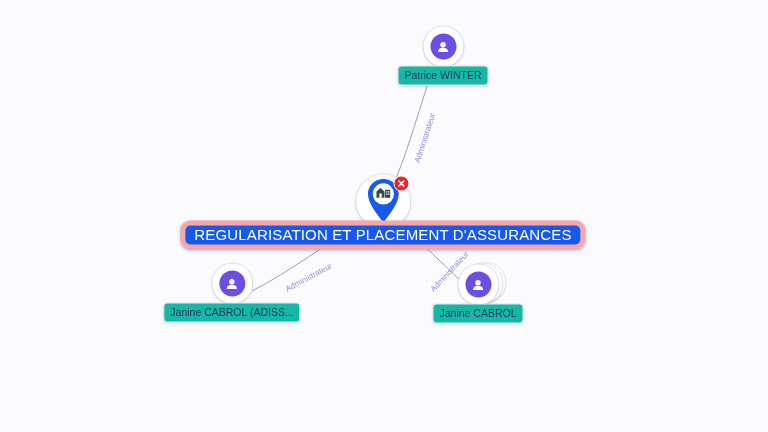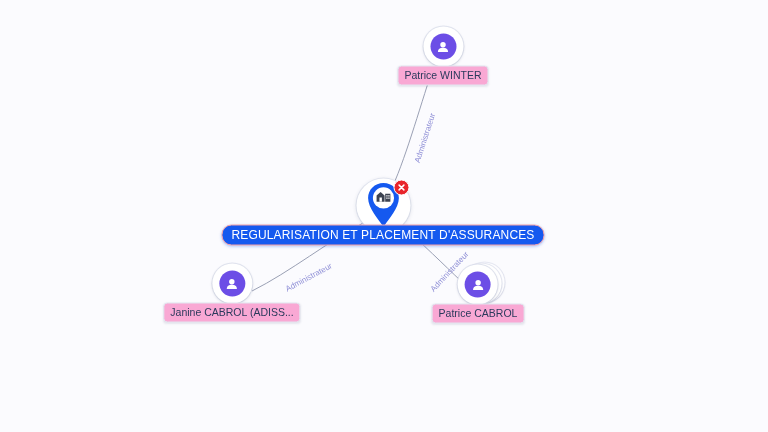--- a/index.html
+++ b/index.html
@@ -77,21 +77,21 @@
     border-radius: 50%;
     background: #6c4ee6;
     display: flex;
     align-items: center;
     justify-content: center;
   }
   .avatar-disc svg { display: block; }
 
   .node-label {
     margin-top: -3px;
-    background: #f9a8d4;
+    background: #14b8a6;
     border: 1px solid #e3e6f0;
     border-radius: 4px;
     color: #2b3a5c;
     font-size: 10.5px;
     line-height: 13px;
     padding: 2px 6px 3px 6px;
     white-space: nowrap;
     box-shadow: 0 1px 2px rgba(40, 48, 90, 0.10);
     position: relative;
     z-index: 4;
@@ -137,24 +137,24 @@
     display: flex;
     align-items: center;
     justify-content: center;
     z-index: 6;
   }
   .pin-badge svg { display: block; }
 
   .company-label {
     margin-top: -8px;
     background: #1559ef;
-    border: 1px solid #fca5a5;
+    border: 5px solid #fca5a5;
     border-radius: 10px;
     color: #ffffff;
-    font-size: 12px;
+    font-size: 15px;
     line-height: 14px;
     letter-spacing: 0.15px;
     padding: 2px 9px 3px 9px;
     white-space: nowrap;
     box-shadow: 0 1px 3px rgba(21, 89, 239, 0.35);
     position: relative;
     z-index: 5;
   }
 
   
@@ -244,16 +244,16 @@
           <div class="avatar-ring stack-a"></div>
           <div class="avatar-ring stack-b"></div>
           <div class="avatar-ring"></div>
           <div class="avatar-disc" style="background: rgb(108, 78, 230);">
             <svg width="15" height="15" viewBox="0 0 16 16" xmlns="http://www.w3.org/2000/svg">
               <circle cx="8" cy="5.6" r="2.9" fill="#ffffff"></circle>
               <path d="M2.6 13.4 C2.6 10.2 5.0 8.9 8 8.9 C11.0 8.9 13.4 10.2 13.4 13.4 Z" fill="#ffffff"></path>
             </svg>
           </div>
         </div>
-        <div class="node-label">Patrice CABROL</div>
+        <div class="node-label">Janine CABROL</div>
       </div>
     </div>
 </div>
 
 </body></html>

